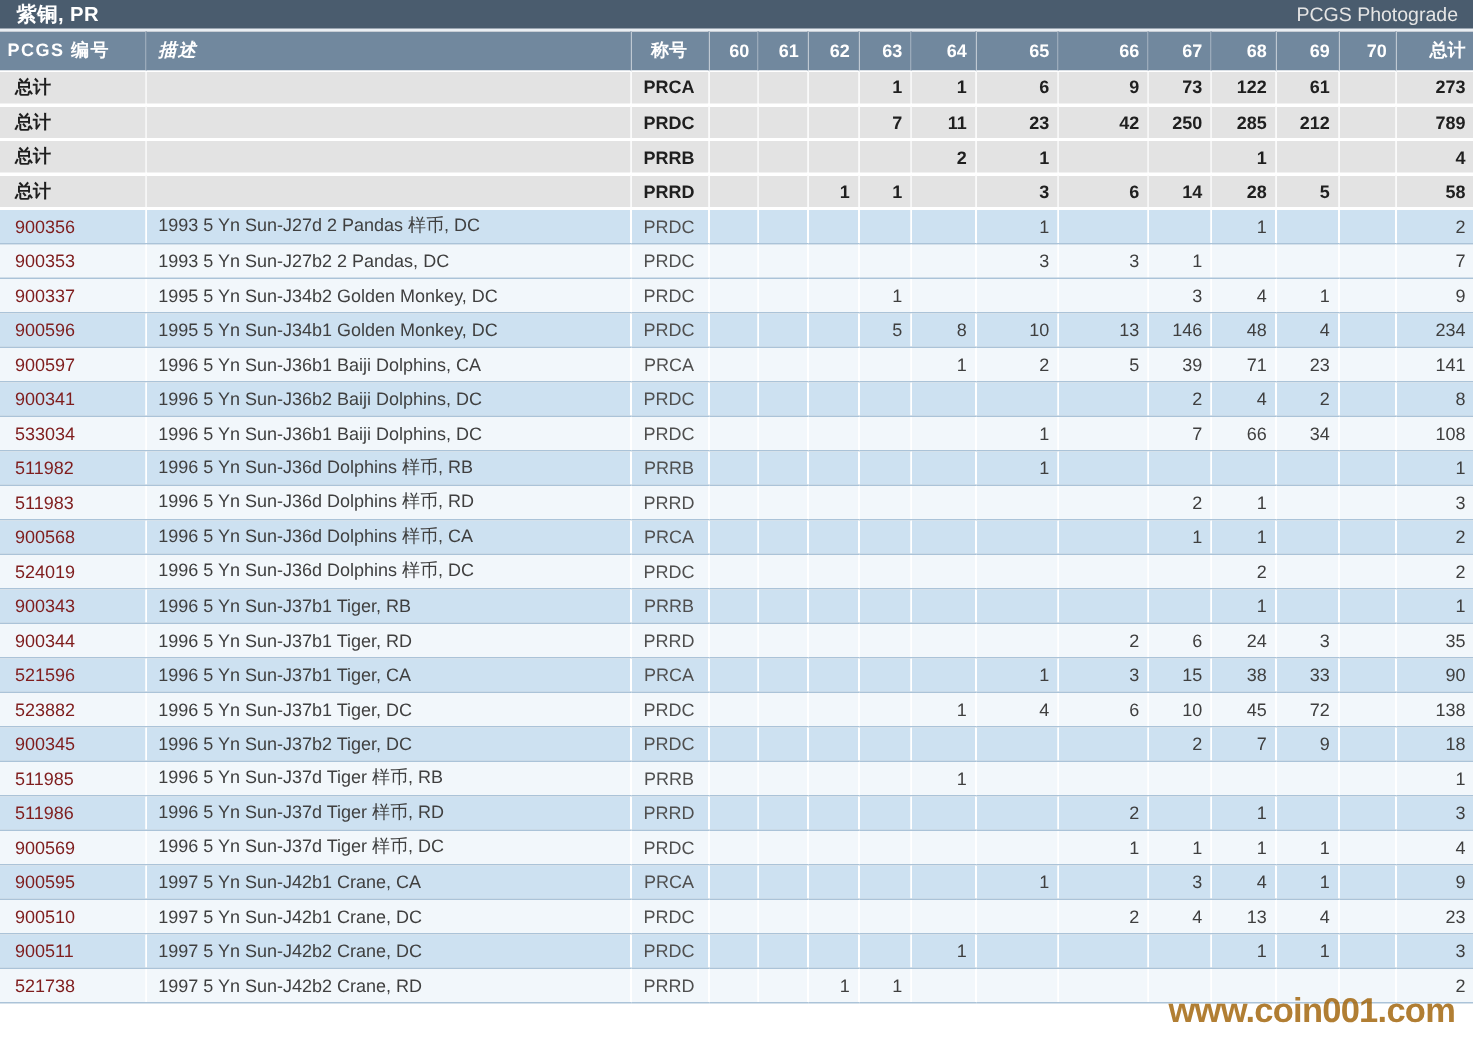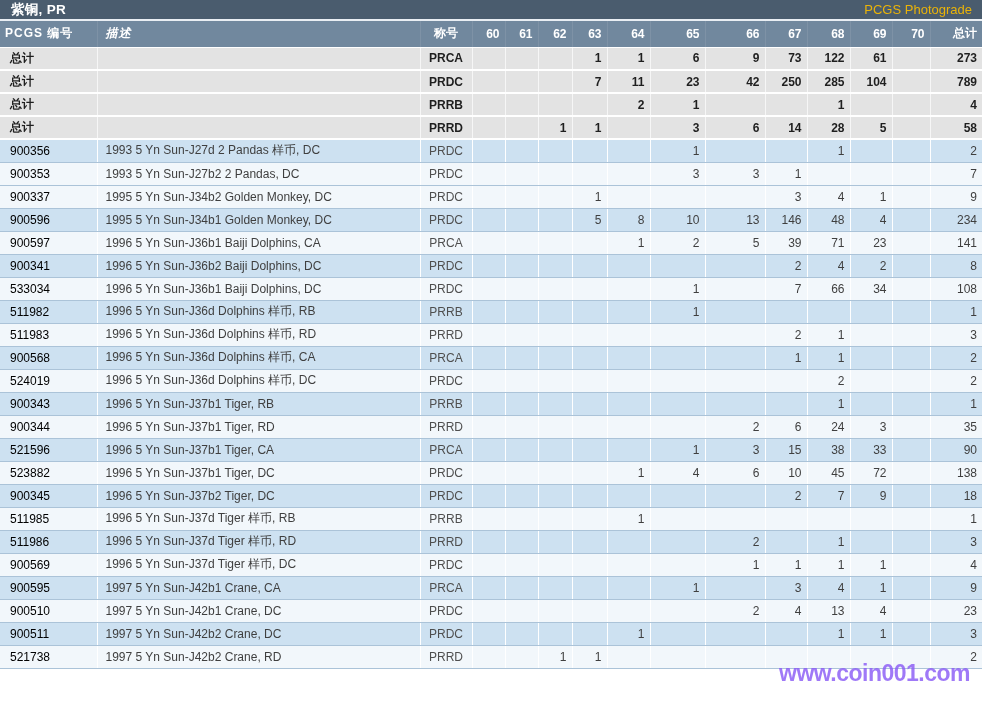--- a/index.html
+++ b/index.html
@@ -10,21 +10,21 @@
     background:#ffffff;
     font-family:"Liberation Sans","DejaVu Sans",sans-serif;
   }
   .titlebar {
     height:21px; background:#4a5c6e; color:#ffffff;
     display:flex; align-items:center; justify-content:space-between;
     padding:0 10px 0 11px;
     border-bottom:2px solid #e9eef3;
   }
   .titlebar .title { font-weight:bold; font-size:13.5px; letter-spacing:0.3px; }
-  .titlebar .photograde { color:#eab308; font-size:13px; }
+  .titlebar .photograde { color:#e5e5e5; font-size:13px; }
 
   table { border-collapse:collapse; table-layout:fixed; width:982px; }
   th {
     background:#71889e; color:#ffffff; height:26px;
     font-size:12px; font-weight:bold; padding:0 5px;
     border-right:1px solid #7e92a6; border-bottom:1px solid #ffffff;
     white-space:nowrap; overflow:hidden;
   }
   th:last-child { border-right:none; }
   th.h-id   { text-align:left; letter-spacing:1px; }
@@ -47,27 +47,27 @@
   }
   .total-row td:last-child { border-right:none;margin-left:26px; }
 
   .data-row td {
     border-bottom:1px solid #abc3d8; border-right:1px solid #ffffff;
     color:#3f3f3f;
   }
   .data-row td:last-child { border-right:none; }
   .data-row.blue td { background:#cde1f1; }
   .data-row.lite td { background:#f2f7fb; }
-  .data-row .c-id { color:#000000; cursor:pointer; }
+  .data-row .c-id { color:#7f1d1d; cursor:pointer; }
   .data-row .c-grade { color:#4f4f4f; }
 
   .watermark {
     position:absolute; left:779px; top:660px; z-index:5;
     font-size:23px; font-weight:bold; letter-spacing:-0.5px;
-    color:#8b5cf6; opacity:0.82; pointer-events:none;
+    color:#a16207; opacity:0.82; pointer-events:none;
   }
 </style>
 </head>
 <body>
 
 <div class="titlebar">
   <span class="title">紫铜, PR</span>
   <span class="photograde">PCGS Photograde</span>
 </div>
 
@@ -132,21 +132,21 @@
     <td class="c-grade">PRDC</td>
     <td class="c-num"></td>
     <td class="c-num"></td>
     <td class="c-num"></td>
     <td class="c-num">7</td>
     <td class="c-num">11</td>
     <td class="c-num">23</td>
     <td class="c-num">42</td>
     <td class="c-num">250</td>
     <td class="c-num">285</td>
-    <td class="c-num">104</td>
+    <td class="c-num">212</td>
     <td class="c-num"></td>
     <td class="c-num">789</td>
   </tr>
       <tr class="total-row">
     <td class="c-id">总计</td>
     <td class="c-desc"></td>
     <td class="c-grade">PRRB</td>
     <td class="c-num"></td>
     <td class="c-num"></td>
     <td class="c-num"></td>

